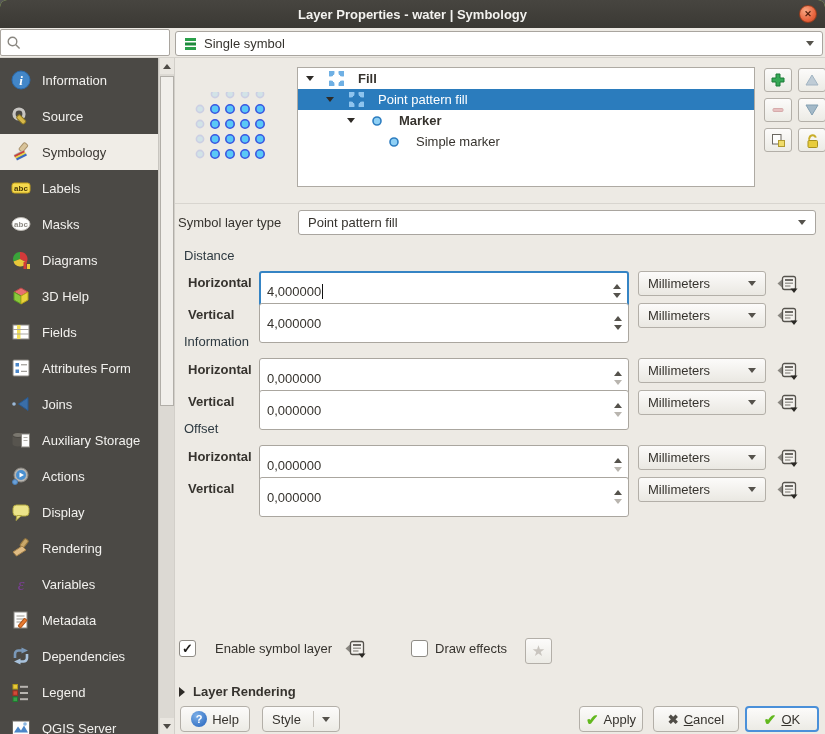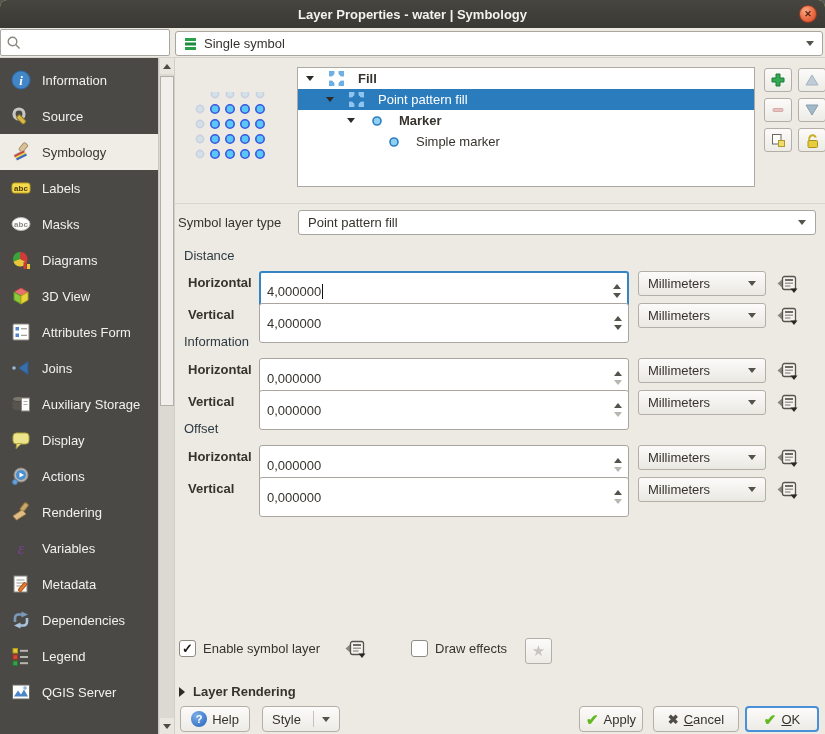--- a/index.html
+++ b/index.html
@@ -187,21 +187,32 @@
       <span class="slabel">Diagrams</span>
     </div>
     <div class="side-item">
       <span class="sicon">
           <svg width="20" height="20" viewBox="0 0 20 20">
             <path d="M10 2 L17 6 L10 10 L3 6 Z" fill="#e87070" stroke="#b84848"></path>
             <path d="M3 6 L10 10 L10 18 L3 14 Z" fill="#8cc83c" stroke="#5a9a20"></path>
             <path d="M17 6 L10 10 L10 18 L17 14 Z" fill="#e8d23c" stroke="#b8a418"></path>
           </svg>
         </span>
-      <span class="slabel">3D View</span>
+      <span class="slabel">3D Help</span>
+    </div>
+    <div class="side-item">
+      <span class="sicon">
+          <svg width="20" height="20" viewBox="0 0 20 20">
+            <rect x="2" y="3" width="16" height="14" fill="#fff" stroke="#8a8781"></rect>
+            <rect x="6" y="3" width="3.5" height="14" fill="#f2e05a"></rect>
+            <line x1="2" y1="7.5" x2="18" y2="7.5" stroke="#a8a5a0"></line>
+            <line x1="2" y1="12" x2="18" y2="12" stroke="#a8a5a0"></line>
+          </svg>
+        </span>
+      <span class="slabel">Fields</span>
     </div>
     <div class="side-item">
       <span class="sicon">
           <svg width="20" height="20" viewBox="0 0 20 20">
             <rect x="2" y="2" width="16" height="16" rx="1" fill="#fff" stroke="#8a8781"></rect>
             <rect x="4.5" y="5" width="3.5" height="3.5" fill="#4a86c8"></rect>
             <rect x="4.5" y="11.5" width="3.5" height="3.5" fill="#4a86c8"></rect>
             <line x1="10" y1="6.8" x2="16" y2="6.8" stroke="#8a8781"></line>
             <line x1="10" y1="13.3" x2="16" y2="13.3" stroke="#8a8781"></line>
           </svg>
@@ -225,36 +236,36 @@
             <rect x="10.5" y="4" width="8" height="13" fill="#fdfdfc" stroke="#8a8781"></rect>
             <line x1="12.5" y1="7.5" x2="16.5" y2="7.5" stroke="#b0ada8"></line>
             <line x1="12.5" y1="10.5" x2="16.5" y2="10.5" stroke="#b0ada8"></line>
           </svg>
         </span>
       <span class="slabel">Auxiliary Storage</span>
     </div>
     <div class="side-item">
       <span class="sicon">
           <svg width="20" height="20" viewBox="0 0 20 20">
-            <rect x="2" y="3" width="16" height="11" rx="3.5" fill="#ece48a" stroke="#b0a640"></rect>
-            <path d="M6 13.5 L5 18.5 L10.5 13.5 Z" fill="#ece48a" stroke="#b0a640"></path>
-          </svg>
-        </span>
-      <span class="slabel">Display</span>
-    </div>
-    <div class="side-item">
-      <span class="sicon">
-          <svg width="20" height="20" viewBox="0 0 20 20">
             <circle cx="10" cy="9" r="7" fill="#b8b5b0" stroke="#8a8781"></circle>
             <circle cx="10" cy="9" r="5" fill="#4a90d0"></circle>
             <path d="M8.5 6.5 L13 9 L8.5 11.5 Z" fill="#fff"></path>
             <circle cx="4" cy="16" r="2.5" fill="#6aa0d8" stroke="#4a80b8"></circle>
           </svg>
         </span>
       <span class="slabel">Actions</span>
+    </div>
+    <div class="side-item">
+      <span class="sicon">
+          <svg width="20" height="20" viewBox="0 0 20 20">
+            <rect x="2" y="3" width="16" height="11" rx="3.5" fill="#ece48a" stroke="#b0a640"></rect>
+            <path d="M6 13.5 L5 18.5 L10.5 13.5 Z" fill="#ece48a" stroke="#b0a640"></path>
+          </svg>
+        </span>
+      <span class="slabel">Display</span>
     </div>
     <div class="side-item">
       <span class="sicon">
           <svg width="20" height="20" viewBox="0 0 20 20">
             <rect x="11" y="0.5" width="4.5" height="9" rx="1.5" transform="rotate(38 13 5)" fill="#caa86a" stroke="#9a7a40"></rect>
             <path d="M2 14 L11 8 L15 12 L5.5 18 Z" fill="#e0bc84" stroke="#a8854c"></path>
           </svg>
         </span>
       <span class="slabel">Rendering</span>
     </div>
@@ -600,21 +611,21 @@
           <line x1="9" y1="8.2" x2="17" y2="8.2" stroke="#8a8781" stroke-width="1.2"></line>
           <line x1="9" y1="11" x2="14.5" y2="11" stroke="#8a8781" stroke-width="1.2"></line>
           <path d="M14.5 13.5 h7 l-3.5 4.5 Z" fill="#2a2824"></path>
         </svg>
       </button>
 
     <div class="checkline">
       <div class="checkbox" style="left:4px">
           <span>✓</span>
         </div>
-      <span class="chk-label" style="left:28px">Enable symbol layer</span>
+      <span class="chk-label" style="left:40px">Enable symbol layer</span>
       <button class="ovr-btn" style="left:168px; top:-1px; position:absolute">
           <svg width="24" height="19" viewBox="0 0 24 19">
             <path d="M6 4.5 L1.5 8.5 L6 12.5 Z" fill="#8a8781"></path>
             <rect x="6.5" y="1.5" width="13" height="13" rx="2" fill="#f4f2ee" stroke="#56534d" stroke-width="1.3"></rect>
             <line x1="9" y1="5" x2="17" y2="5" stroke="#56534d" stroke-width="1.7"></line>
             <line x1="9" y1="8.2" x2="17" y2="8.2" stroke="#8a8781" stroke-width="1.2"></line>
             <line x1="9" y1="11" x2="14.5" y2="11" stroke="#8a8781" stroke-width="1.2"></line>
             <path d="M14.5 13.5 h7 l-3.5 4.5 Z" fill="#2a2824"></path>
           </svg>
         </button>

